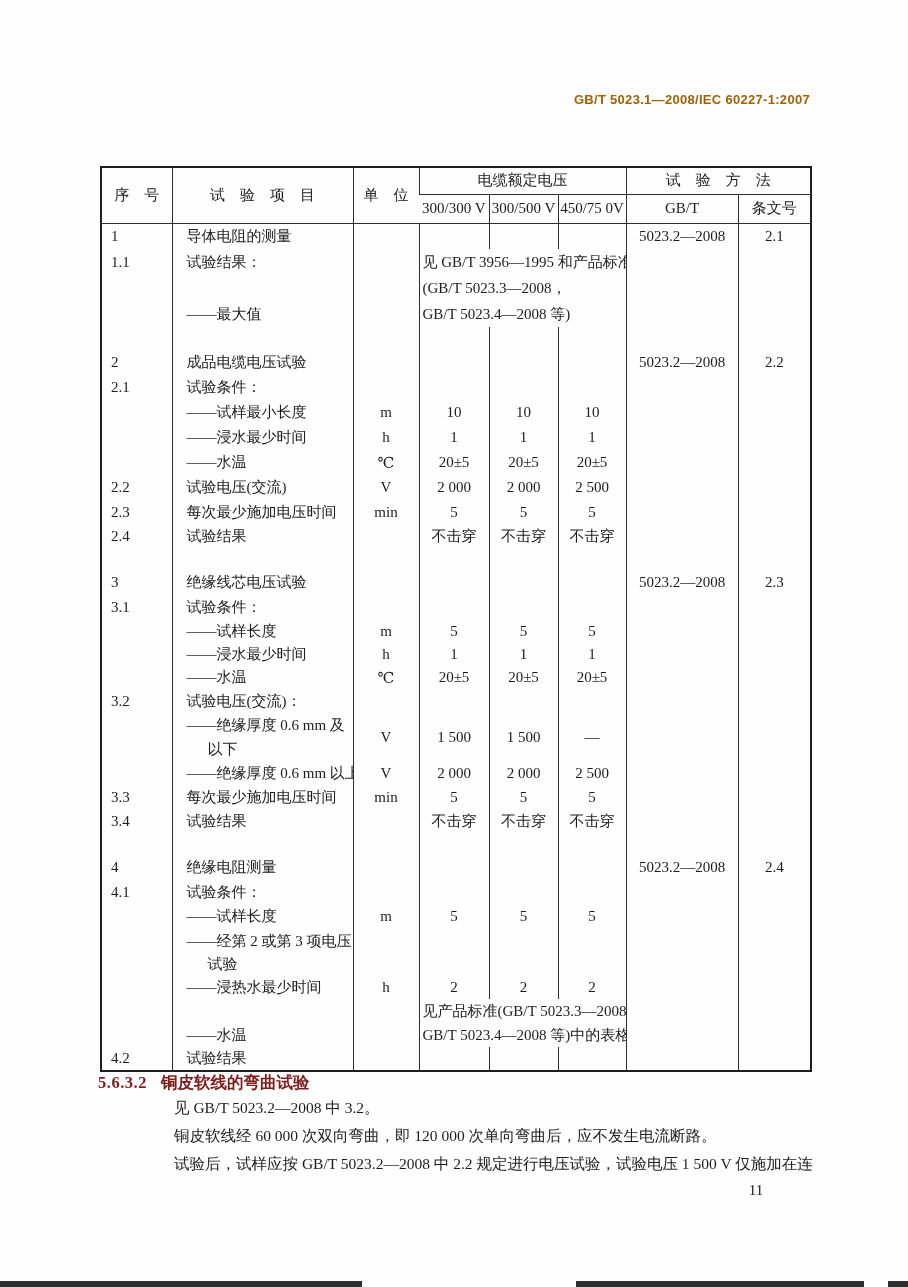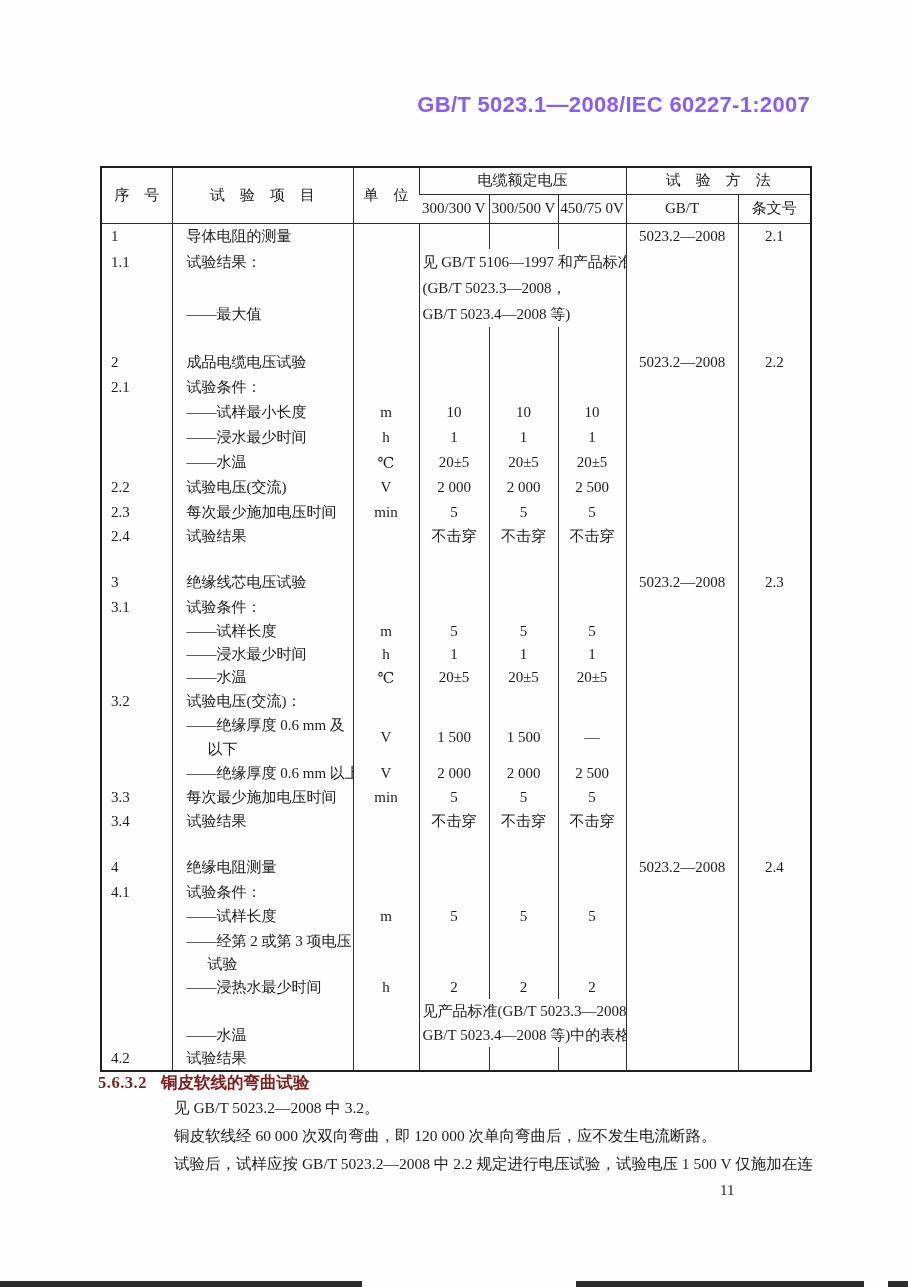--- a/index.html
+++ b/index.html
@@ -3,22 +3,22 @@
 <meta charset="utf-8">
 <style>
   html,body { margin:0; padding:0; background:#ffffff; }
   .page {
     position:relative; width:908px; height:1287px; background:#fefefe;
     font-family:"Liberation Serif","DejaVu Serif",serif; color:#1c1c1c;
     overflow:hidden;
   }
   .doc-header {
     position:absolute; top:92px; left:100px; width:710px;
-    text-align:right; font-size:22px; font-weight:bold; letter-spacing:0.3px;
-    font-family:"Liberation Sans","DejaVu Sans",sans-serif; color:#8b5cf6;
+    text-align:right; font-size:13px; font-weight:bold; letter-spacing:0.3px;
+    font-family:"Liberation Sans","DejaVu Sans",sans-serif; color:#a16207;
   }
   .table-title {
     position:absolute; top:129px; left:100px; width:710px;
     text-align:center; font-size:17px; font-weight:bold; color:#161616;
   }
   table.test-table {
     position:absolute; top:166px; left:100px; width:710px;
     border-collapse:collapse; table-layout:fixed;
     border:2px solid #1e1e1e; font-size:15px; color:#1c1c1c;
   }
@@ -44,21 +44,21 @@
     font-weight:bold; color:#7f1d1d;
   }
   .section-heading .num { margin-right:14px; letter-spacing:0.5px; }
   .para {
     position:absolute; left:134px; width:690px; font-size:15.5px;
     white-space:nowrap; color:#1c1c1c;margin-left:40px;
   }
   .para.p0 { top:1098px; }
   .para.p1 { top:1126px; }
   .para.p2 { top:1154px; }
-  .page-number { position:absolute; top:1182px; left:720px; width:72px; text-align:left; font-size:15px; }
+  .page-number { position:absolute; top:1182px; left:720px; width:72px; text-align:center; font-size:15px; }
   .scan-bar { position:absolute; bottom:0; height:6px; background:#2e2e2e; }
   .scan-bar.b1 { left:0; width:362px; }
   .scan-bar.b2 { left:576px; width:288px; }
   .scan-bar.b3 { left:888px; width:20px; }
 </style>
 </head>
 <body>
 
 <div class="page">
 
@@ -100,21 +100,21 @@
           <td class="cell-val"></td>
           <td class="cell-val"></td>
           <td class="cell-val"></td>
           <td class="cell-gbt">5023.2—2008</td>
           <td class="cell-clause">2.1</td>
         </tr>
         <tr style="height: 26px;">
           <td class="cell-seq">1.1</td>
           <td class="cell-item">试验结果：</td>
           <td class="cell-unit"></td>
-          <td class="cell-vspan" colspan="3">见 GB/T 5106—1997 和产品标准</td>
+          <td class="cell-vspan" colspan="3">见 GB/T 3956—1995 和产品标准</td>
           <td class="cell-gbt"></td>
           <td class="cell-clause"></td>
         </tr>
         <tr style="height: 26px;">
           <td class="cell-seq"></td>
           <td class="cell-item"></td>
           <td class="cell-unit"></td>
           <td class="cell-vspan" colspan="3">(GB/T 5023.3—2008，</td>
           <td class="cell-gbt"></td>
           <td class="cell-clause"></td>

